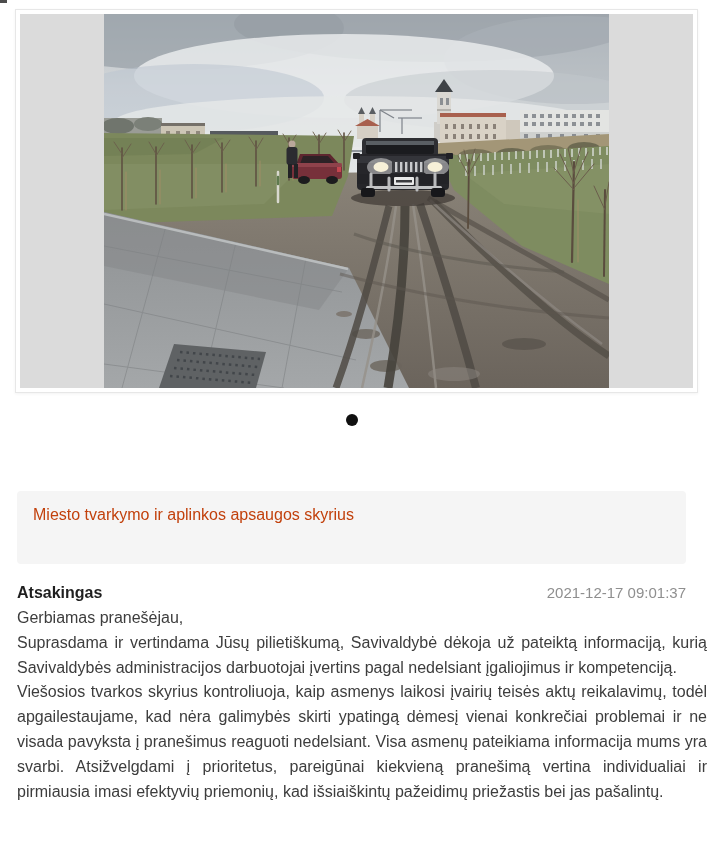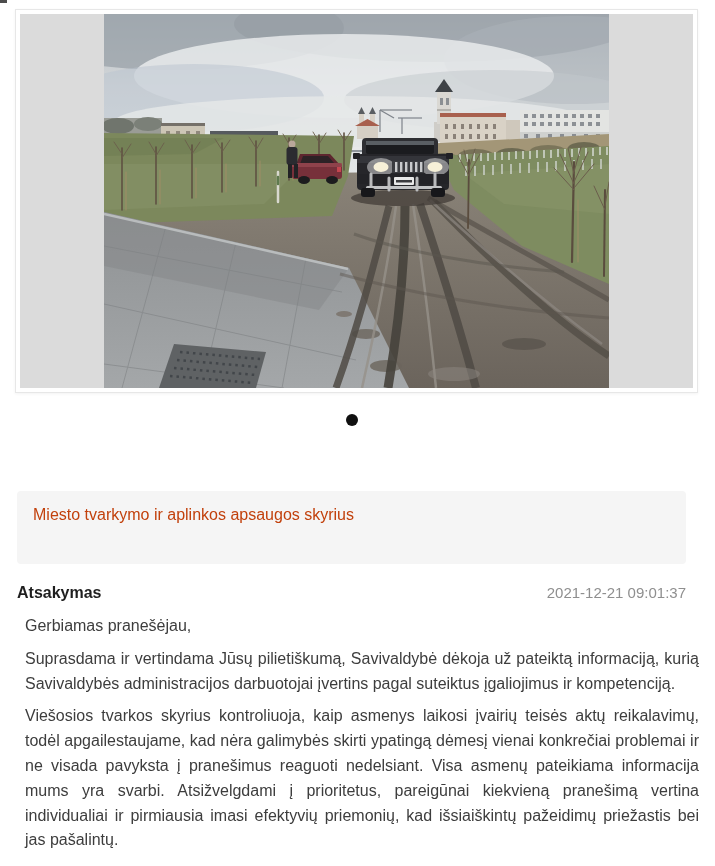--- a/index.html
+++ b/index.html
@@ -31,21 +31,21 @@
   .answer-header{
     position:absolute;left:17px;top:583px;width:669px;
     display:flex;justify-content:space-between;align-items:baseline;
   }
   .answer-title{font-size:16px;font-weight:bold;color:#1f1f1f;margin:0;line-height:20px;}
   .answer-date{font-size:15px;color:#8f8f8f;}
   .answer-body{
     position:absolute;left:17px;top:606px;width:690px;
     font-size:16px;line-height:24.8px;color:#3d3d3d;text-align:justify;
   }
-  .answer-body p{margin:8px;}
+  .answer-body p{margin:0;}
 </style>
 </head>
 <body>
 
 <div class="corner-mark"></div>
 
 <div class="carousel">
   <div class="carousel-inner">
 
     <svg class="photo-svg" viewBox="0 0 505 374" preserveAspectRatio="none" xmlns="http://www.w3.org/2000/svg">
@@ -420,21 +420,21 @@
   </div>
 </div>
 
 <div class="carousel-dot"></div>
 
 <div class="dept-box">
   <p class="dept-value">Miesto tvarkymo ir aplinkos apsaugos skyrius</p>
 </div>
 
 <div class="answer-header">
-  <h2 class="answer-title">Atsakymas</h2>
-  <span class="answer-date">2021-12-21 09:01:37</span>
+  <h2 class="answer-title">Atsakingas</h2>
+  <span class="answer-date">2021-12-17 09:01:37</span>
 </div>
 
 <div class="answer-body">
   <p>Gerbiamas pranešėjau,</p>
-  <p>Suprasdama ir vertindama Jūsų pilietiškumą, Savivaldybė dėkoja už pateiktą informaciją, kurią Savivaldybės administracijos darbuotojai įvertins pagal suteiktus įgaliojimus ir kompetenciją.</p>
+  <p>Suprasdama ir vertindama Jūsų pilietiškumą, Savivaldybė dėkoja už pateiktą informaciją, kurią Savivaldybės administracijos darbuotojai įvertins pagal nedelsiant įgaliojimus ir kompetenciją.</p>
   <p>Viešosios tvarkos skyrius kontroliuoja, kaip asmenys laikosi įvairių teisės aktų reikalavimų, todėl apgailestaujame, kad nėra galimybės skirti ypatingą dėmesį vienai konkrečiai problemai ir ne visada pavyksta į pranešimus reaguoti nedelsiant. Visa asmenų pateikiama informacija mums yra svarbi. Atsižvelgdami į prioritetus, pareigūnai kiekvieną pranešimą vertina individualiai ir pirmiausia imasi efektyvių priemonių, kad išsiaiškintų pažeidimų priežastis bei jas pašalintų.</p>
 </div>
 
 </body></html>

